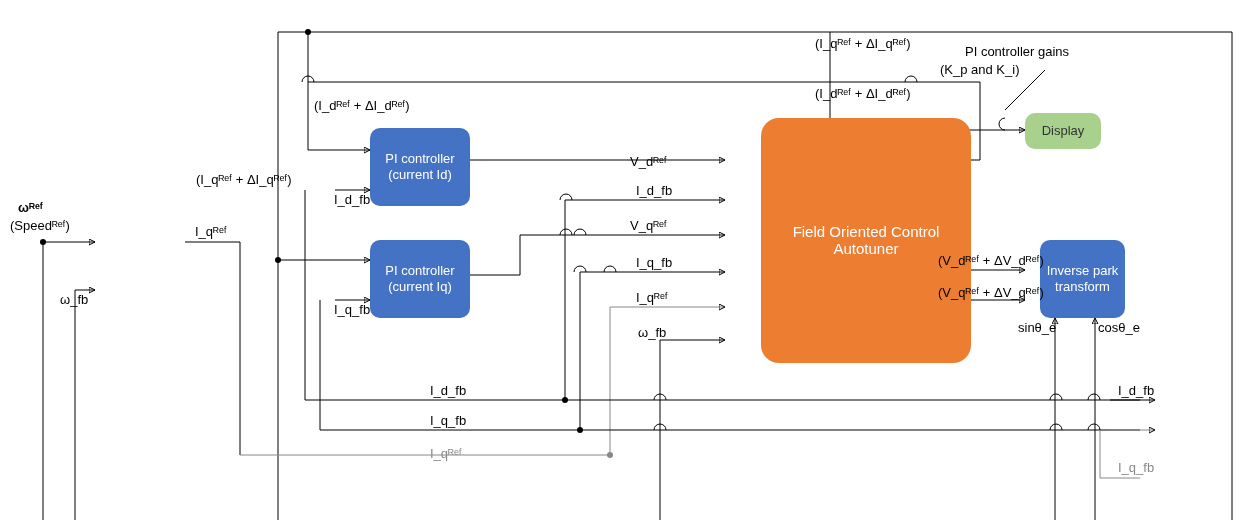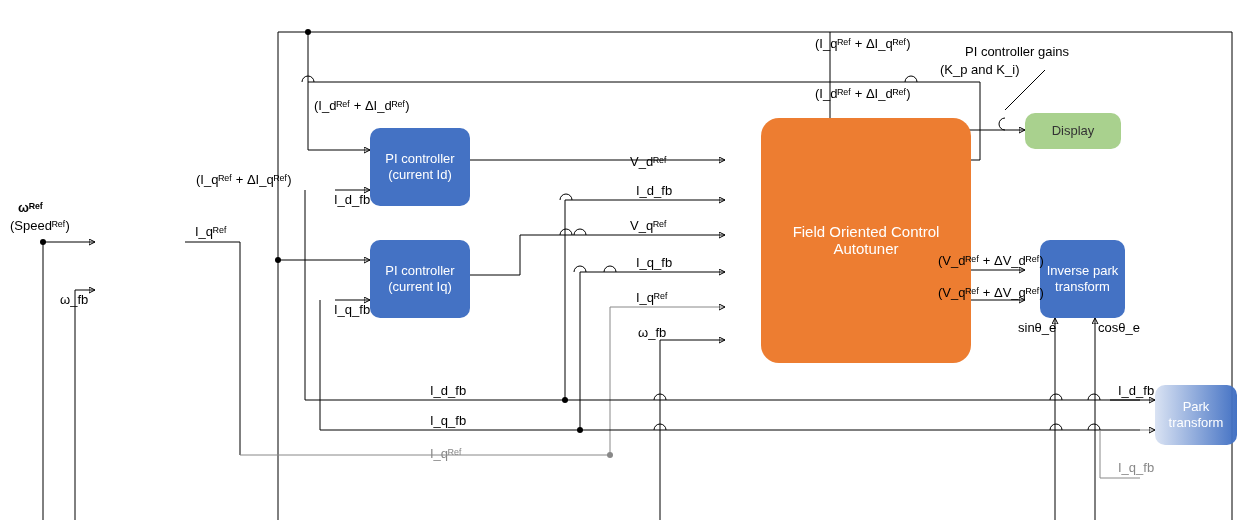--- a/index.html
+++ b/index.html
@@ -152,31 +152,28 @@
 </div>
 
 <div class="block blue" style="left:370px; top:240px; width:100px; height:78px;">
   <span>PI controller (current Iq)</span>
 </div>
 
 <div class="block orange" style="left:725px; top:118px; width:210px; height:245px; border-radius:18px;margin-left:36px;">
   <span style="font-size:15px;">Field Oriented Control Autotuner</span>
 </div>
 
-<div class="block green" style="left:1025px; top:113px; width:96px; height:36px;">
+<div class="block green" style="left:1025px; top:113px; width:76px; height:36px;">
   <span>Display</span>
 </div>
 
 <div class="block blue" style="left:1025px; top:240px; width:85px; height:78px;margin-left:15px;">
   <span>Inverse park transform</span>
 </div>
 
-<div class="block parkfade" style="left:1155px; top:385px; width:82px; height:60px;">
-  <span>Park transform</span>
-</div>
 
 <div class="label" style="left:18px; top:200px;font-weight:bold;">
   <span>ωᴿᵉᶠ</span>
 </div>
 <div class="label" style="left:10px; top:218px;">
   <span>(Speedᴿᵉᶠ)</span>
 </div>
 <div class="label" style="left:60px; top:292px;">
   <span>ω_fb</span>
 </div>

